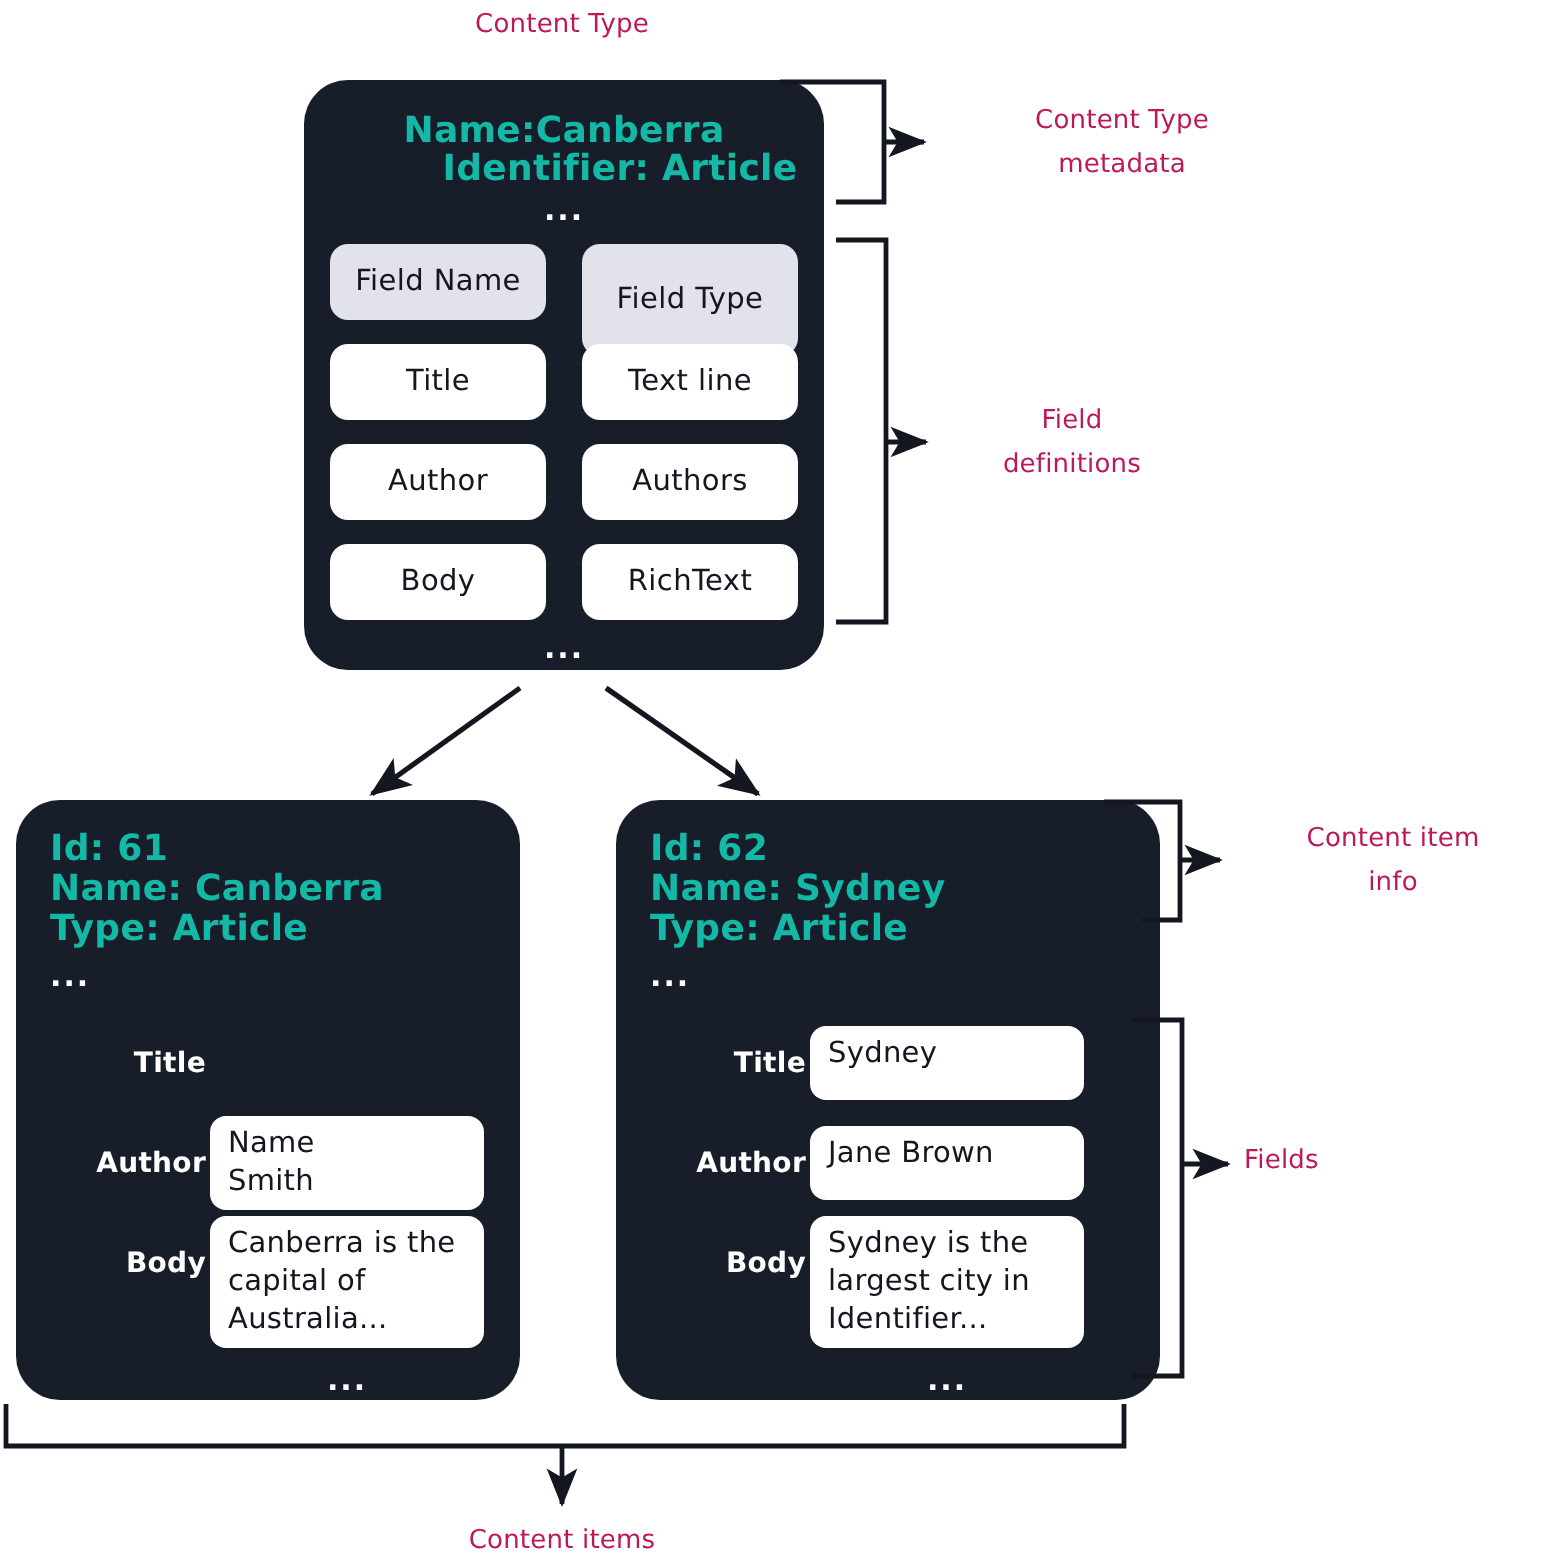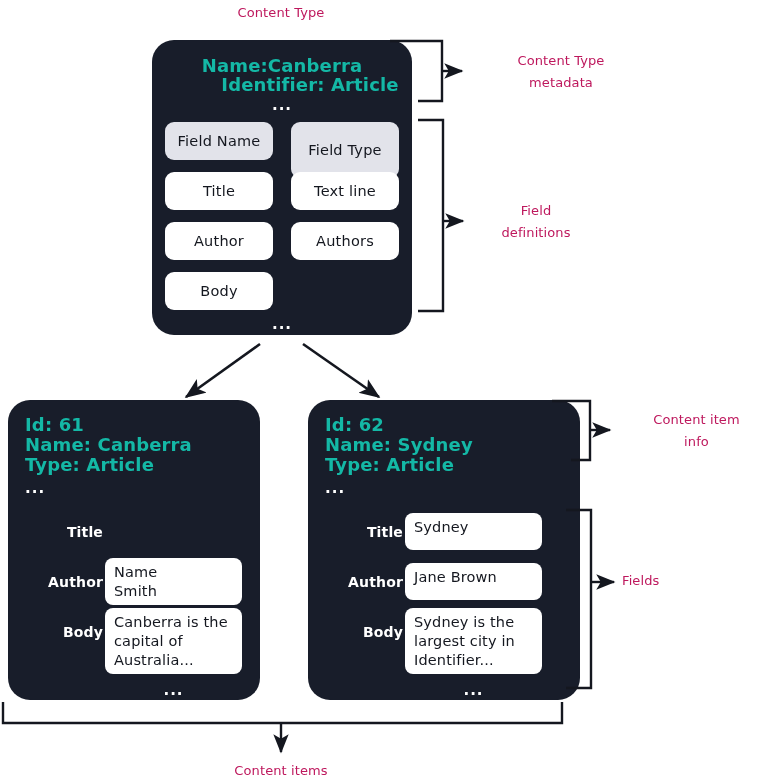--- a/index.html
+++ b/index.html
@@ -113,20 +113,21 @@
     <div class="abs chip header" style="left:13px; top:82px; width:108px; height:38px;text-align:right;">Field Name</div>
     <div class="abs chip header" style="left:139px; top:82px; width:108px; height:56px;">Field Type</div>
 
     <div class="abs chip cell" style="left:13px; top:132px; width:108px; height:38px;">Title</div>
     <div class="abs chip cell" style="left:139px; top:132px; width:108px; height:38px;">Text line</div>
 
     <div class="abs chip cell" style="left:13px; top:182px; width:108px; height:38px;">Author</div>
     <div class="abs chip cell" style="left:139px; top:182px; width:108px; height:38px;">Authors</div>
 
     <div class="abs chip cell" style="left:13px; top:232px; width:108px; height:38px;">Body</div>
+    <div class="abs chip cell" style="left:139px; top:232px; width:108px; height:38px;">RichText</div>
 
     <div class="abs ellipsis-dots" style="left:0px; top:279px; width:260px; text-align:center;">...</div>
   </div>
 
   <div class="abs outer-label" style="left:470px; top:50px; width:182px;">Content Type
 metadata</div>
 
   <div class="abs outer-label" style="left:470px; top:200px; width:132px;">Field
 definitions</div>
 

